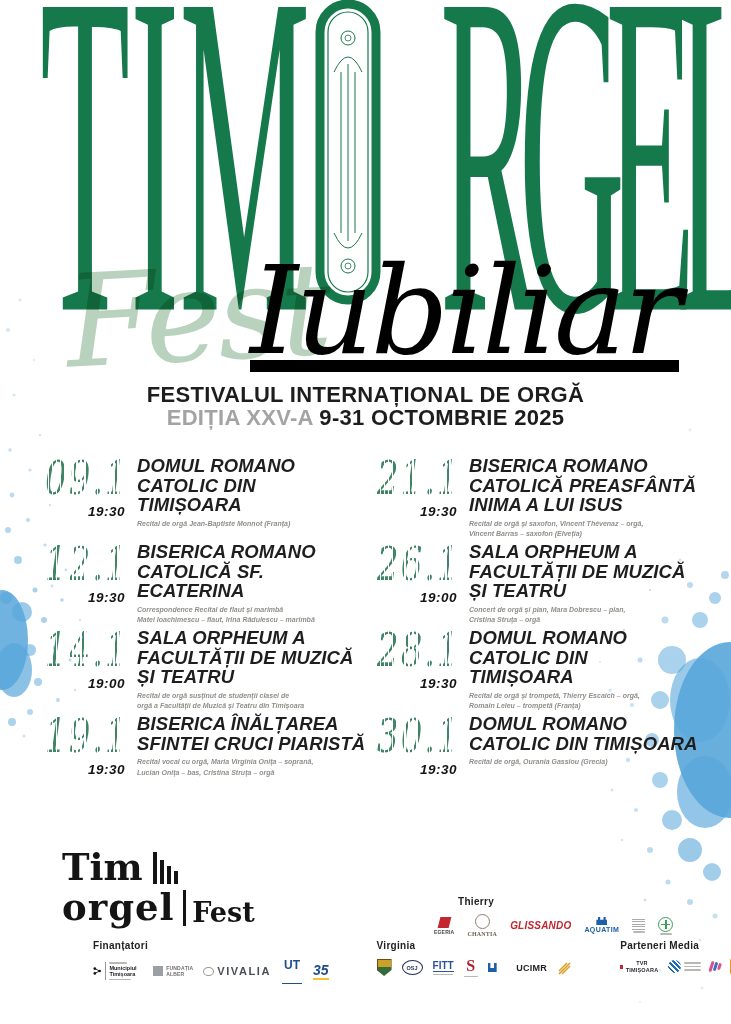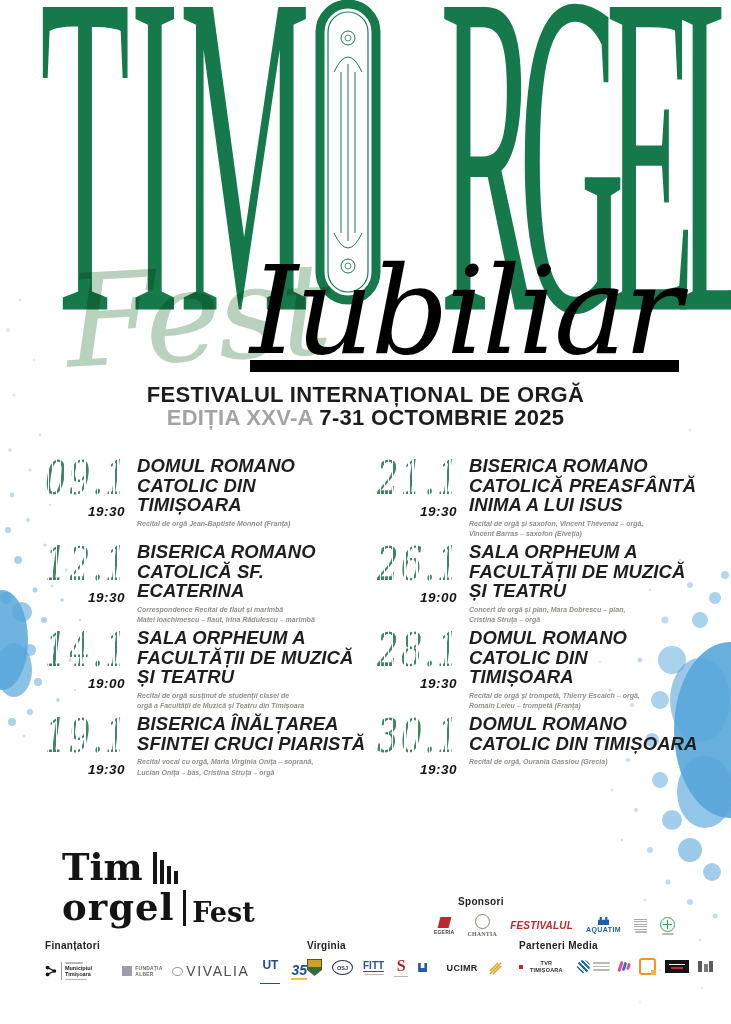--- a/index.html
+++ b/index.html
@@ -66,37 +66,37 @@
   .aquatim-icon{width:11px;height:8px;background:#1f5fa8;
      clip-path:polygon(0 100%,0 35%,15% 35%,15% 0,35% 0,35% 35%,65% 35%,65% 0,85% 0,85% 35%,100% 35%,100% 100%);}
   .aquatim .lgt{font-size:7px;color:#1f5fa8;letter-spacing:.4px;}
   .graylogo-icon{width:13px;height:11px;background:repeating-linear-gradient(0deg,#a9aca6 0 1px,#ffffff 1px 2.6px);}
   .greenplus-icon{width:13px;height:13px;border:1.4px solid #3f9e57;border-radius:50%;position:relative;}
   .greenplus-icon::before,.greenplus-icon::after{content:"";position:absolute;background:#3f9e57;}
   .greenplus-icon::before{left:50%;top:2px;bottom:2px;width:1.6px;margin-left:-0.8px;}
   .greenplus-icon::after{top:50%;left:2px;right:2px;height:1.6px;margin-top:-0.8px;}
 
   .footer{position:absolute;left:45px;top:940px;width:668px;display:flex;}
-  .fgroup{margin-right:0;}
+  .fgroup{margin-right:0;margin-left:48px;}
   .fg-fin{width:262px;}
   .fg-par{width:212px;}
   .fg-med{flex:1;}
   .fg-fin .logorow{gap:11px;}
   .fg-par .logorow{gap:10px;}
   .fg-med .logorow{gap:9px;}
 
   .muni{flex-direction:row;gap:4px;align-items:center;}
   .muni .txt{display:flex;flex-direction:column;gap:1.5px;border-left:1px solid #999;padding-left:3px;}
   .muni .name{font-size:5.5px;font-weight:bold;color:#222;}
   .alber{flex-direction:row;gap:3px;}
   .alber-icon{width:10px;height:10px;background:#9aa0a6;}
   .alber .lgt{width:26px;text-align:left;color:#6e6e6e;}
   .vivalia{flex-direction:row;gap:3px;}
   .vivalia-icon{width:9px;height:7px;border:1px solid #9a9a94;border-radius:50%;}
-  .vivalia-text{font-size:14px;color:#4a4f55;letter-spacing:1.6px;font-weight:400;}
+  .vivalia-text{font-size:11px;color:#4a4f55;letter-spacing:1.6px;font-weight:700;}
   .uvt-text{font-size:12px;font-weight:bold;color:#1f4e8c;border-bottom:1.6px solid #1f4e8c;padding:0 2px 11px;}
   .t35-text{font-size:14px;font-weight:bold;font-style:italic;color:#1f4e8c;border-bottom:2px solid #f4c430;}
 
   .crest-icon{width:13px;height:15px;background:linear-gradient(180deg,#c9a227 0 45%,#356b3a 45% 100%);
      border:1px solid #6b4d12;clip-path:polygon(0 0,100% 0,100% 65%,50% 100%,0 65%);}
   .osj-icon{width:19px;height:13px;border:1.2px solid #1f2d5a;border-radius:50%;display:flex;align-items:center;justify-content:center;}
   .osj-icon span{font-size:5.5px;font-weight:bold;color:#1f2d5a;}
   .fitt-text{font-size:10px;font-weight:bold;color:#2a52a0;border-bottom:1.5px solid #2a52a0;}
   .sem-text{font-family:"Liberation Serif",serif;font-size:16px;font-weight:bold;color:#b01f24;line-height:1;}
   .ucimr{flex-direction:row;gap:2.5px;}
@@ -225,21 +225,21 @@
       <circle cx="348" cy="266" r="3" stroke-width="0.8"></circle>
     </g>
   </svg>
   <div class="script script-fest">Fest</div>
   <div class="script script-iubiliar">Iubiliar</div>
 
   <div class="subtitle">
     <div class="l1">FESTIVALUL INTERNAȚIONAL DE ORGĂ</div>
     <div class="l2">
       <span class="edition">EDIȚIA XXV-A</span>
-      <span class="range">7-31 OCTOMBRIE 2025</span>
+      <span class="range">9-31 OCTOMBRIE 2025</span>
     </div>
   </div>
 
   <div class="events">
     <div class="ecol">
       <div class="event">
         <div class="datecol">
             <span class="date">09.10</span>
           <div class="time">19:30</div>
           </div>
@@ -354,32 +354,32 @@
       </span>
     </div>
     <div class="row">
       <span class="orgel">orgel</span>
       <span class="vbar"></span>
       <span class="festword">Fest</span>
     </div>
   </div>
 
   <div class="sponsors">
-    <div class="seclabel">Sponsori</div>
+    <div class="seclabel">Thierry</div>
     <div class="logorow">
       <div class="lg">
         <span class="egeria-icon"></span>
         <span class="lgt">EGERIA</span>
       </div>
       <div class="lg chantia">
         <span class="chantia-icon"></span>
         <span class="lgt">CHANTIA</span>
       </div>
       <div class="lg">
-        <span class="glissando-text">FESTIVALUL</span>
+        <span class="glissando-text">GLISSANDO</span>
       </div>
       <div class="lg aquatim">
         <span class="aquatim-icon"></span>
         <span class="lgt">AQUATIM</span>
       </div>
       <div class="lg">
         <span class="graylogo-icon"></span>
         <span class="gline" style="width:12px"></span>
       </div>
       <div class="lg">

